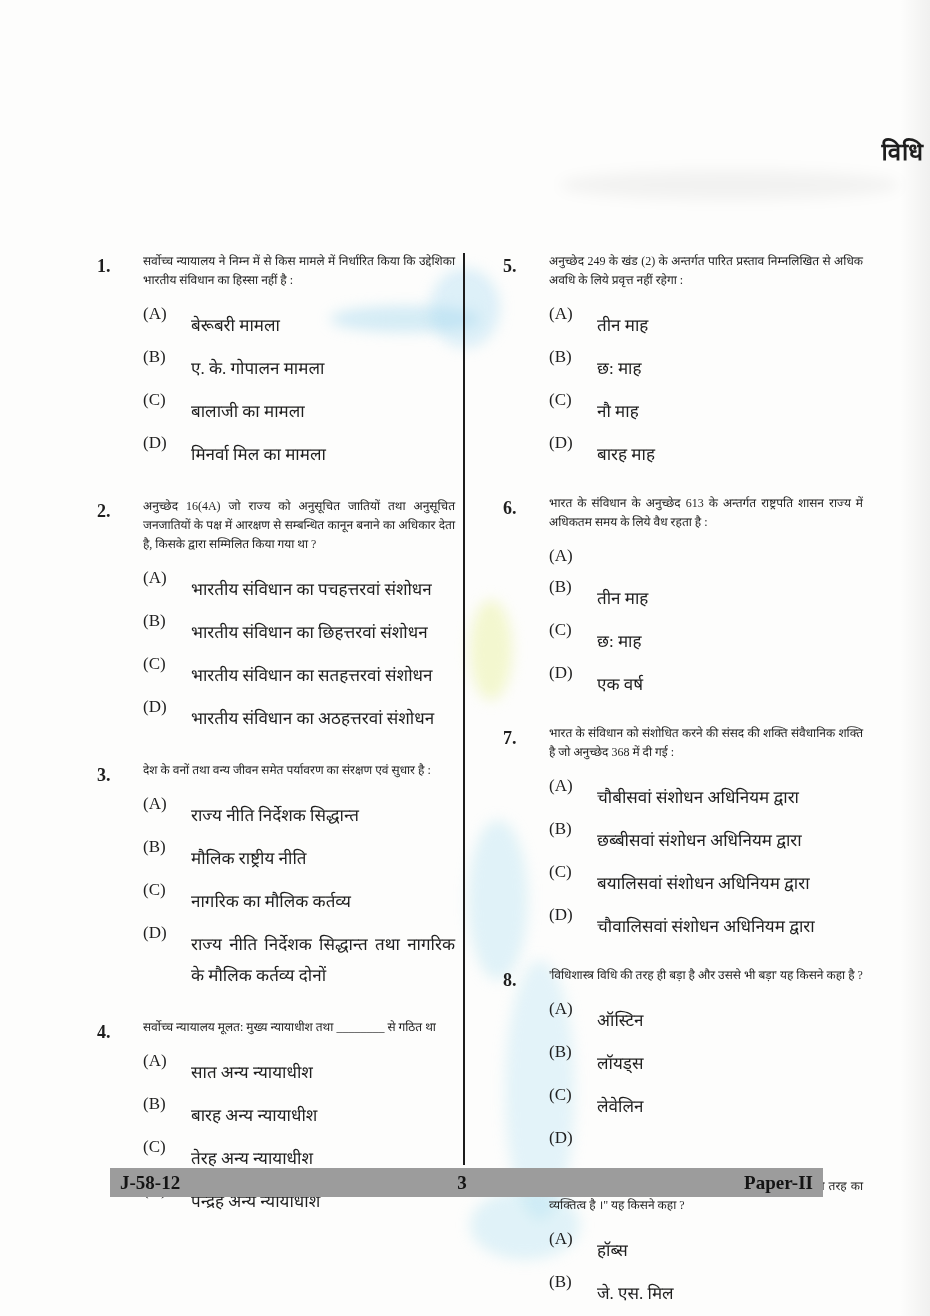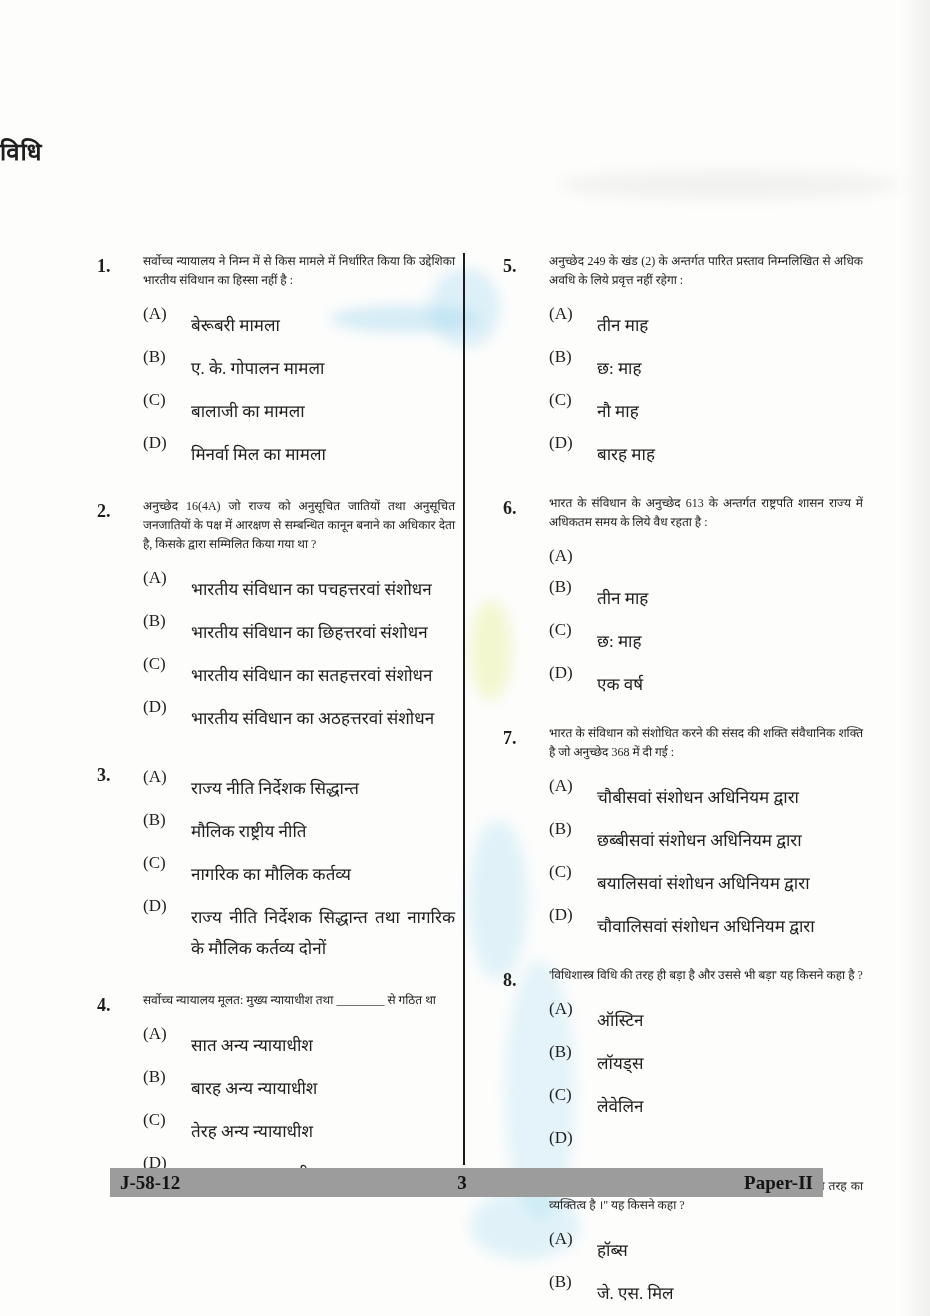--- a/index.html
+++ b/index.html
@@ -9,22 +9,22 @@
     font-family:"Liberation Serif","DejaVu Serif",serif;
     color:#1e1e1e;
   }
   
   .page-shade{
     position:absolute;right:0;top:0;width:30px;height:100%;
     background:linear-gradient(to right, rgba(0,0,0,0), rgba(0,0,0,0.05));
     pointer-events:none;
   }
   .doc-title{
-    position:absolute;top:134px;left:0;width:916px;
-    text-align:left;font-size:24px;font-weight:bold;letter-spacing:1px;
+    position:absolute;top:134px;left:8px;width:916px;
+    text-align:right;font-size:24px;font-weight:bold;letter-spacing:1px;
   }
   .columns{
     position:absolute;left:97px;top:252px;width:766px;
     display:grid;grid-template-columns:358px 360px;column-gap:48px;
   }
   .divider{
     position:absolute;left:463px;top:253px;width:2px;height:912px;
     background:#1c1c1c;
   }
   .question{display:flex;}
@@ -112,20 +112,21 @@
           </div>
           <div class="opt">
             <span class="olabel">(D)</span>
             <span class="otext">भारतीय संविधान का अठहत्तरवां संशोधन</span>
           </div>
         </div>
       </div>
       <div class="question">
         <div class="qnum">3.</div>
         <div class="qbody">
+          <div class="qtext">देश के वनों तथा वन्य जीवन समेत पर्यावरण का संरक्षण एवं सुधार है :</div>
           <div class="opt">
             <span class="olabel">(A)</span>
             <span class="otext">राज्य नीति निर्देशक सिद्धान्त</span>
           </div>
           <div class="opt">
             <span class="olabel">(B)</span>
             <span class="otext">मौलिक राष्ट्रीय नीति</span>
           </div>
           <div class="opt">
             <span class="olabel">(C)</span>

